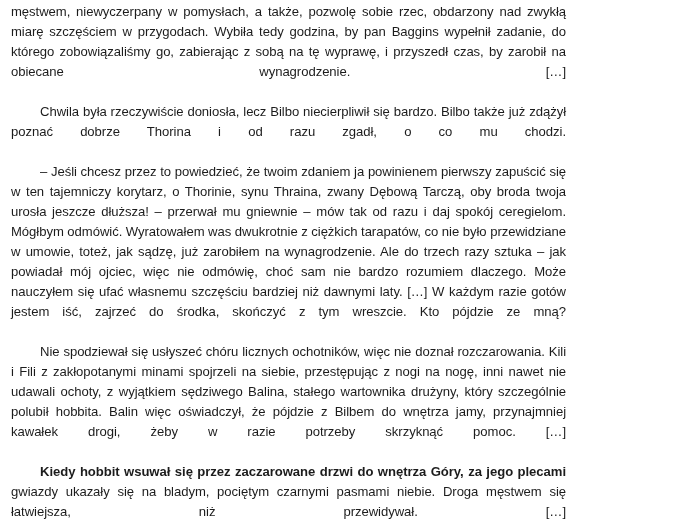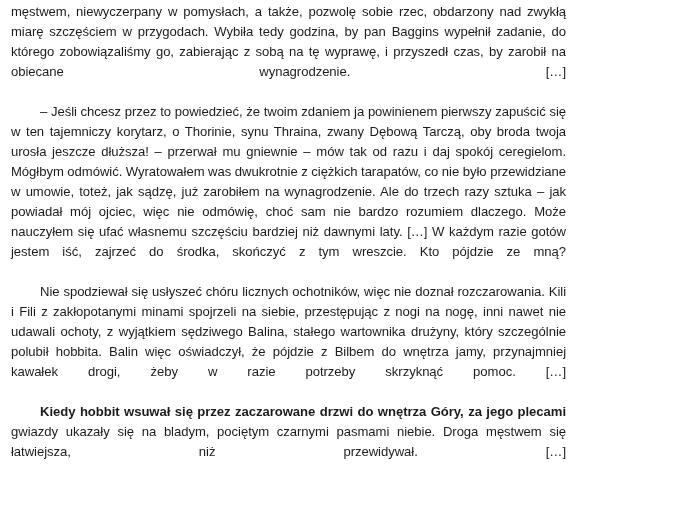--- a/index.html
+++ b/index.html
@@ -59,20 +59,21 @@
     width: 100%;
   }
 </style>
 </head>
 <body>
 
 <main id="doc-page">
 
   <p class="para flush">męstwem, niewyczerpany w pomysłach, a także, pozwolę sobie rzec, obdarzony nad zwykłą miarę szczęściem w przygodach. Wybiła tedy godzina, by pan Baggins wypełnił zadanie, do którego zobowiązaliśmy go, zabierając z sobą na tę wyprawę, i przyszedł czas, by zarobił na obiecane wynagrodzenie. […]</p>
 
+  <p class="para indent">Chwila była rzeczywiście doniosła, lecz Bilbo niecierpliwił się bardzo. Bilbo także już zdążył poznać dobrze Thorina i od razu zgadł, o co mu chodzi.</p>
 
   <p class="para indent">– Jeśli chcesz przez to powiedzieć, że twoim zdaniem ja powinienem pierwszy zapuścić się w ten tajemniczy korytarz, o Thorinie, synu Thraina, zwany Dębową Tarczą, oby broda twoja urosła jeszcze dłuższa! – przerwał mu gniewnie – mów tak od razu i daj spokój ceregielom. Mógłbym odmówić. Wyratowałem was dwukrotnie z ciężkich tarapatów, co nie było przewidziane w umowie, toteż, jak sądzę, już zarobiłem na wynagrodzenie. Ale do trzech razy sztuka – jak powiadał mój ojciec, więc nie odmówię, choć sam nie bardzo rozumiem dlaczego. Może nauczyłem się ufać własnemu szczęściu bardziej niż dawnymi laty. […] W każdym razie gotów jestem iść, zajrzeć do środka, skończyć z tym wreszcie. Kto pójdzie ze mną?</p>
 
   <p class="para indent">Nie spodziewał się usłyszeć chóru licznych ochotników, więc nie doznał rozczarowania. Kili i Fili z zakłopotanymi minami spojrzeli na siebie, przestępując z nogi na nogę, inni nawet nie udawali ochoty, z wyjątkiem sędziwego Balina, stałego wartownika drużyny, który szczególnie polubił hobbita. Balin więc oświadczył, że pójdzie z Bilbem do wnętrza jamy, przynajmniej kawałek drogi, żeby w razie potrzeby skrzyknąć pomoc. […]</p>
 
   <p class="para indent"><span class="emph">Kiedy hobbit wsuwał się przez zaczarowane drzwi do wnętrza Góry, za jego plecami</span><span> gwiazdy ukazały się na bladym, pociętym czarnymi pasmami niebie. Droga męstwem się łatwiejsza, niż przewidywał. […]</span></p>
 
 </main>
 
 </body></html>

